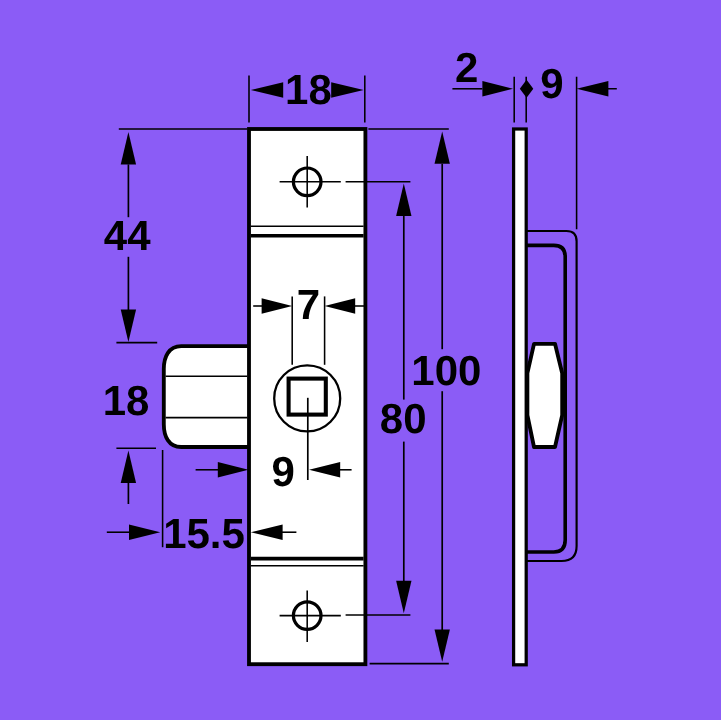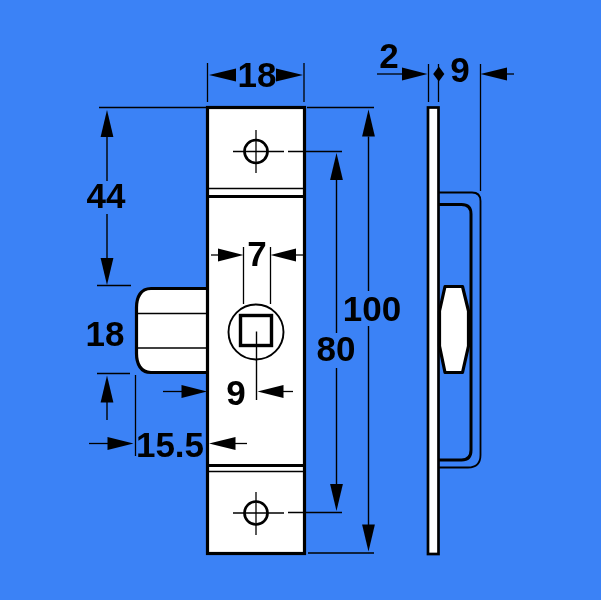--- a/index.html
+++ b/index.html
@@ -1,20 +1,20 @@
 <!DOCTYPE html>
 <html><head>
 <meta charset="utf-8">
 <style>
   html, body { margin: 0; padding: 0; background: #ffffff; }
   .canvas {
     position: relative;
     width: 601px;
     height: 600px;
-    background: #3b82f6;
+    background: #8b5cf6;
     overflow: hidden;
   }
   svg { display: block; }
   text {
     font-family: "Liberation Sans", "DejaVu Sans", sans-serif;
     font-weight: bold;
     font-size: 35px;
     fill: #000000;
     text-anchor: middle;
   }

